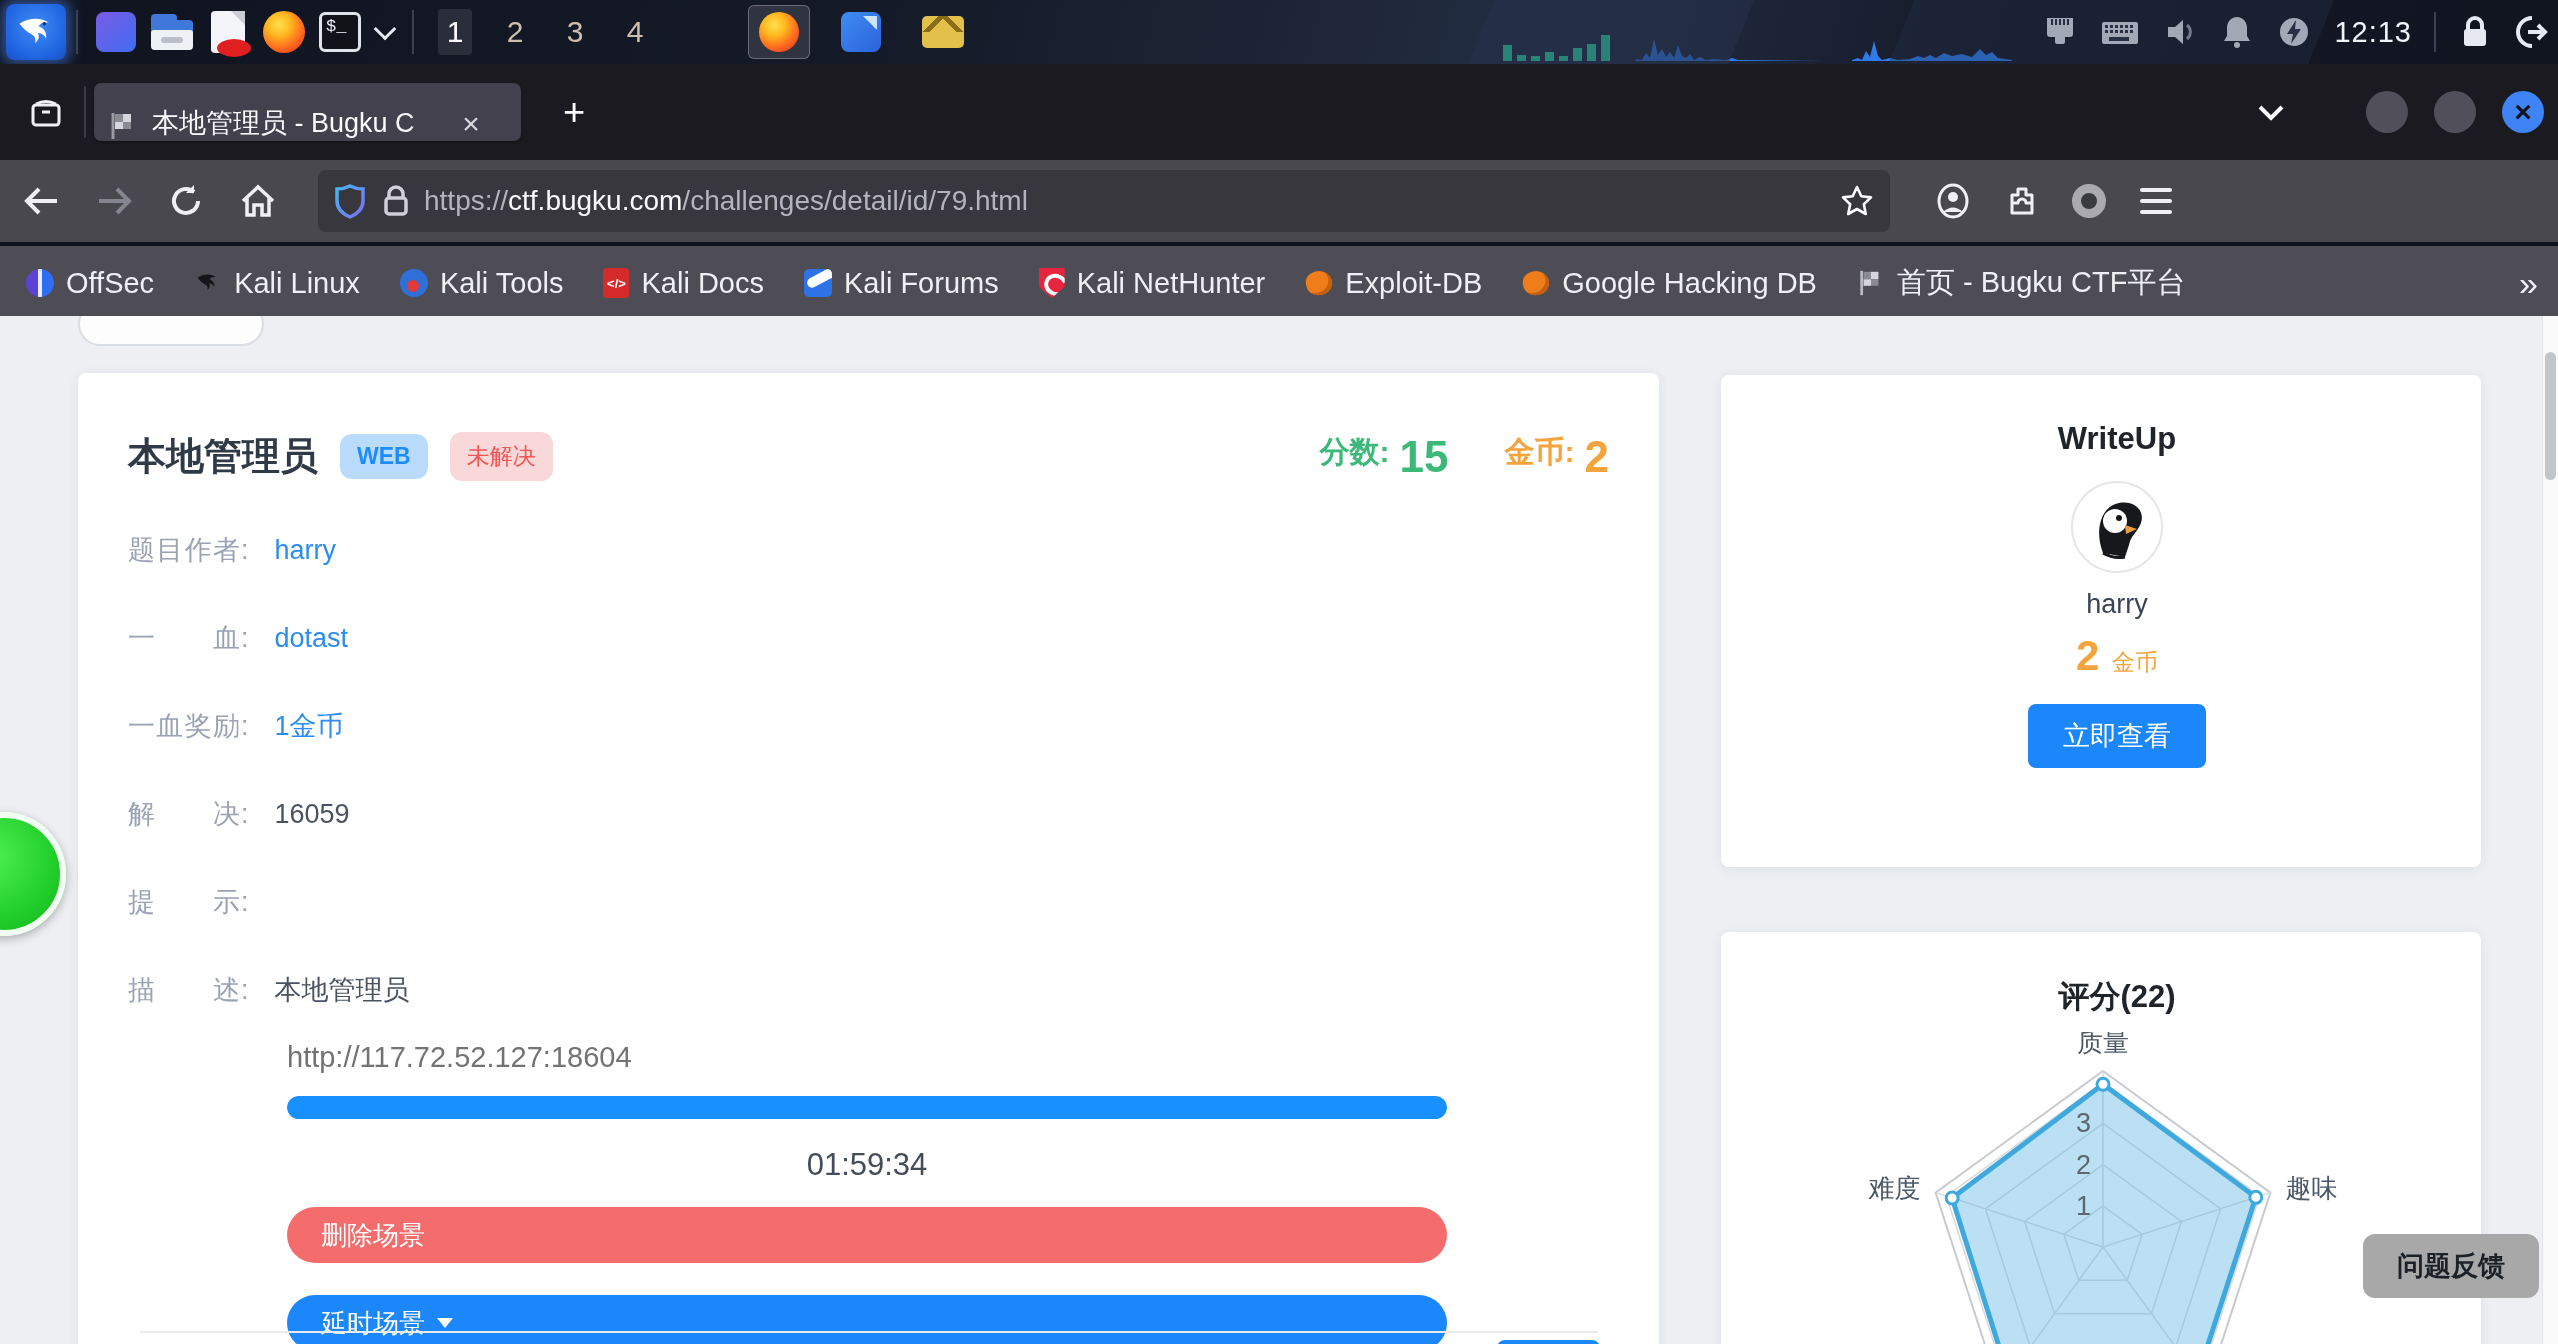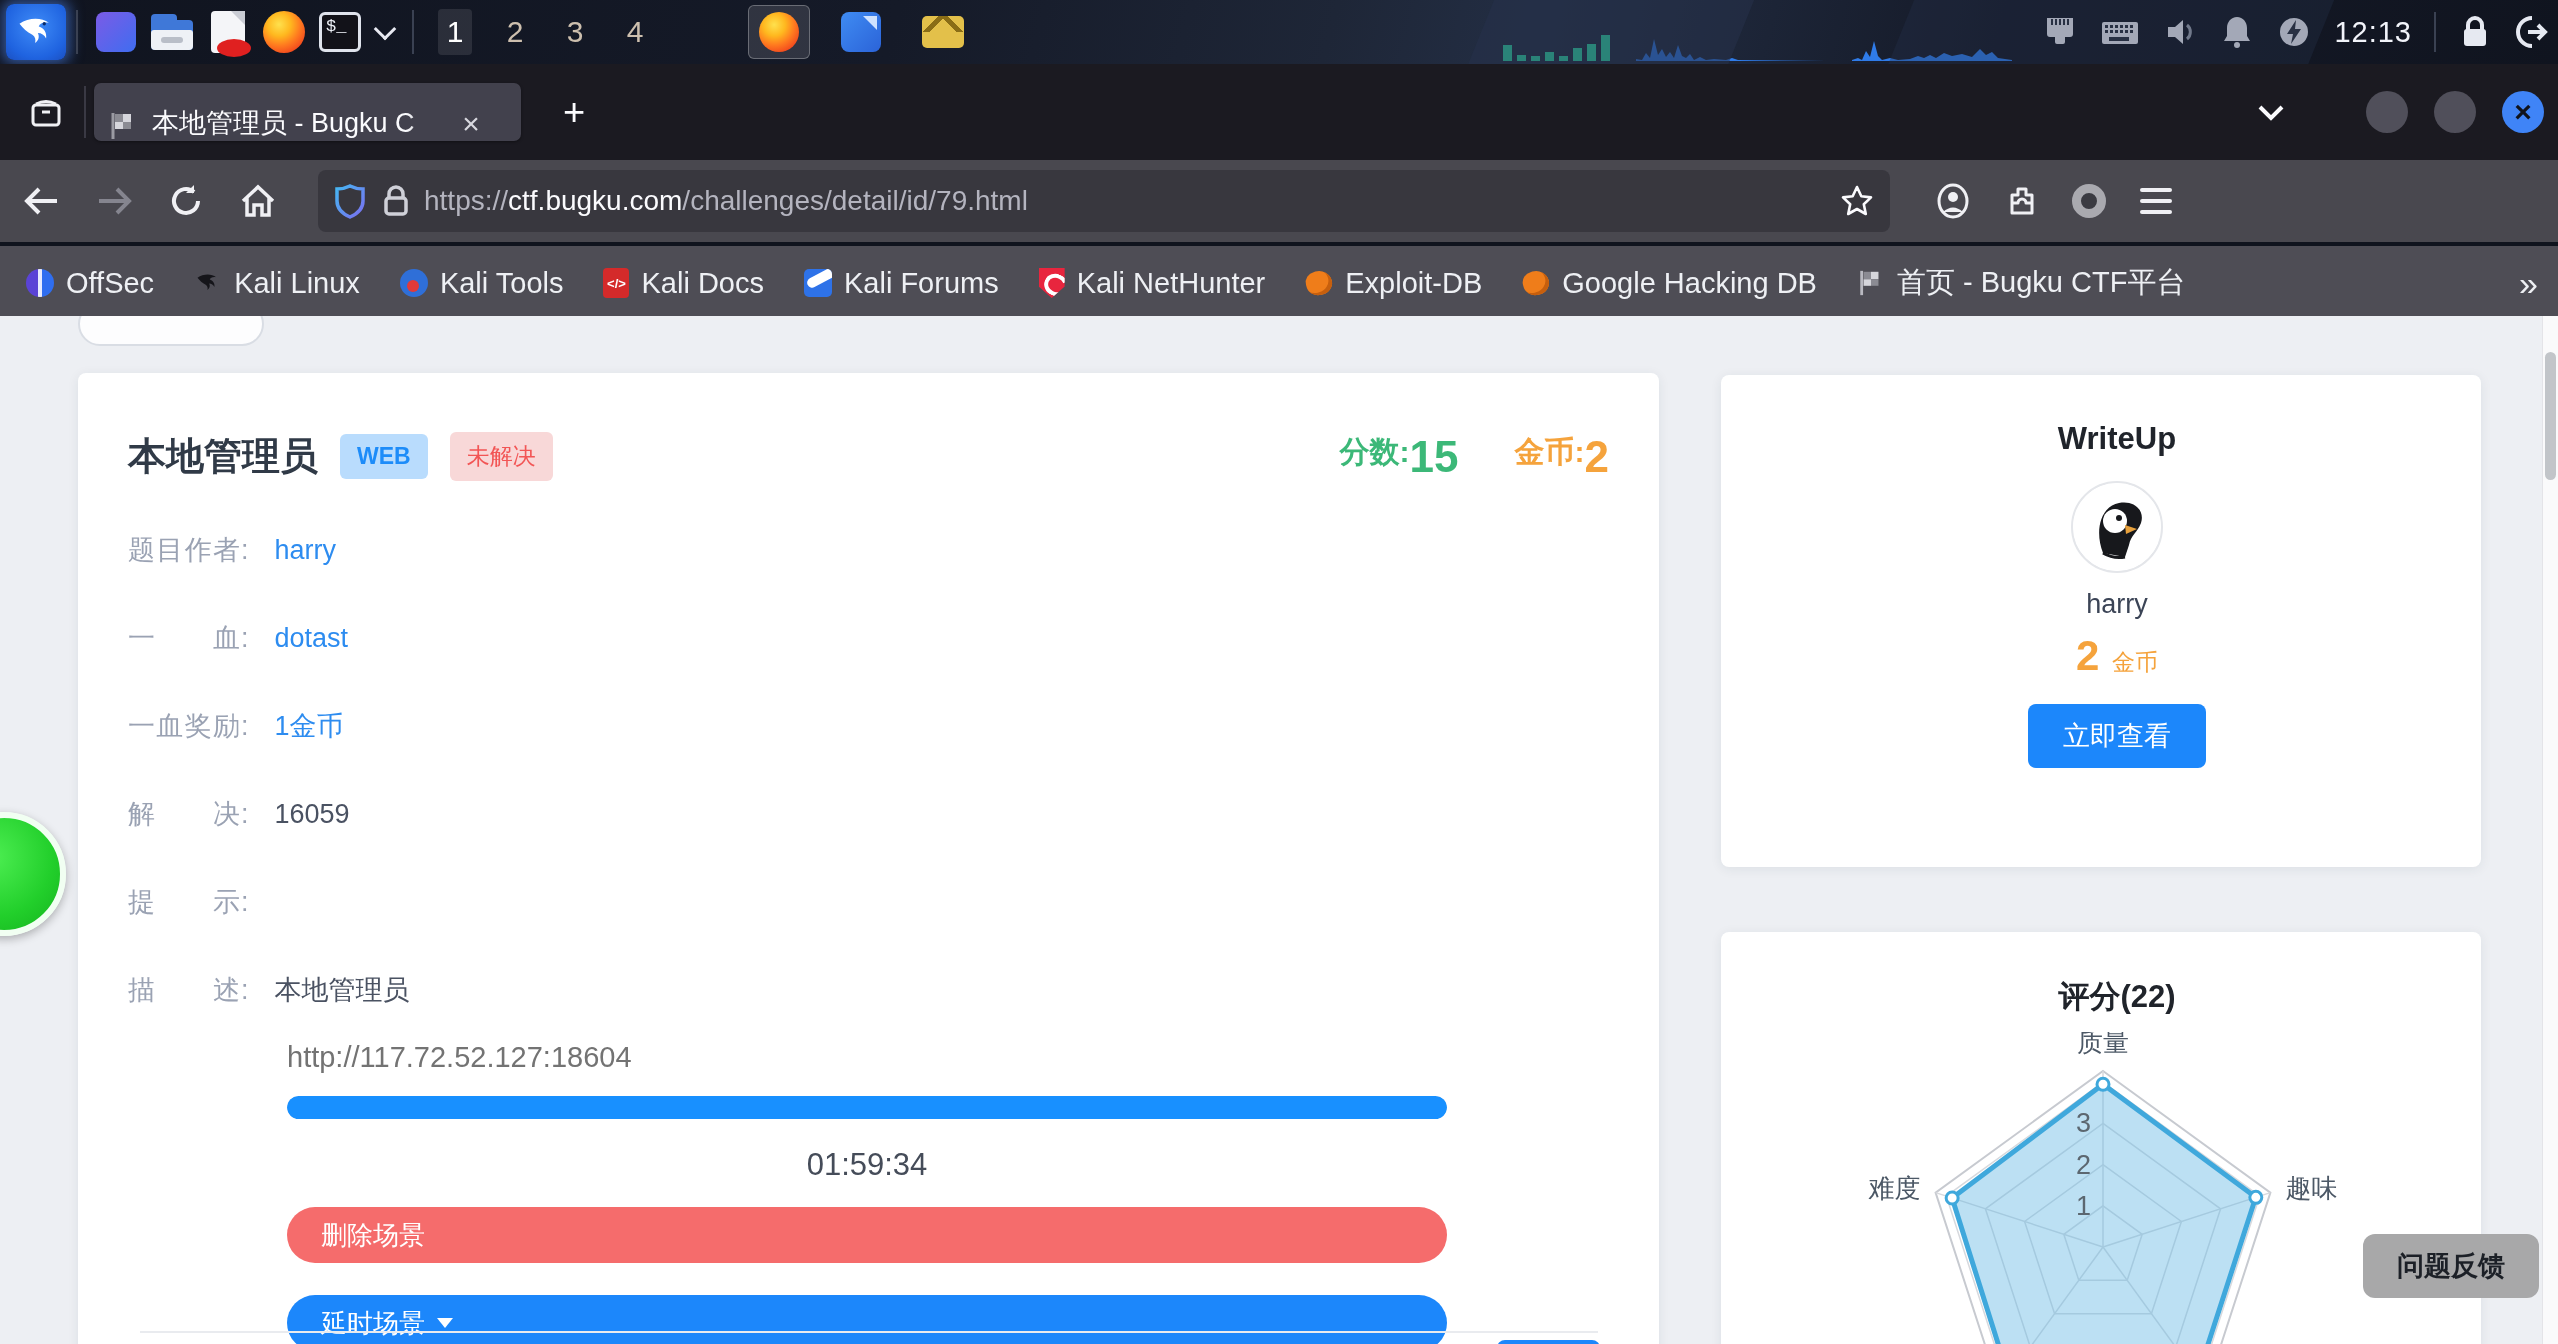--- a/index.html
+++ b/index.html
@@ -103,26 +103,26 @@
   
   #content { position:absolute; left:0; top:316px; width:2558px; height:1028px; background:#edeff3; overflow:hidden; }
 
   #partial-pill { position:absolute; left:78px; top:-14px; width:186px; height:44px; border-radius:22px;
       background:#fdfdfe; border:2px solid #d9dde4; }
 
   #main-card { position:absolute; left:78px; top:57px; width:1581px; height:1200px; background:#fff;
       border-radius:8px; box-shadow:0 2px 12px rgba(31,45,61,.08); }
   #title-row { display:flex; align-items:center; margin:58px 50px 0 50px; }
   #ch-title { font-size:38px; font-weight:600; color:#303a47; }
-  .badge { font-size:23px; font-weight:700; border-radius:6px; padding:9px 17px; margin-left:22px; }
+  .badge { font-size:23px; font-weight:700; border-radius:12px; padding:9px 17px; margin-left:22px; }
   .badge.web { background:#b9dcfd; color:#1d8cf9; }
   .badge.unsolved { background:#f8d8d8; color:#f25555; font-weight:400; }
   #score-group { margin-left:auto; display:flex; align-items:flex-start;font-weight:bold; }
   .s-label { font-size:30px; }
-  .s-num { font-size:44px; }
+  .s-num { font-size:44px; margin-left:10px; }
   .green { color:#3cb878; } .orange { color:#f5a33c; }
   #score-group .gap { width:56px; }
 
   #fields { margin:50px 50px 0 50px; }
   .frow { display:flex; align-items:baseline; margin-bottom:52px; font-size:27px; }
   .flabel { display:inline-block; width:112px; text-align:justify; text-align-last:justify; color:#9aa2b3; }
   .fcolon { color:#9aa2b3; margin-left:1px; }
   .fval { margin-left:26px; color:#4a5262; }
   .fval.link { color:#2d8cf0; }
 

